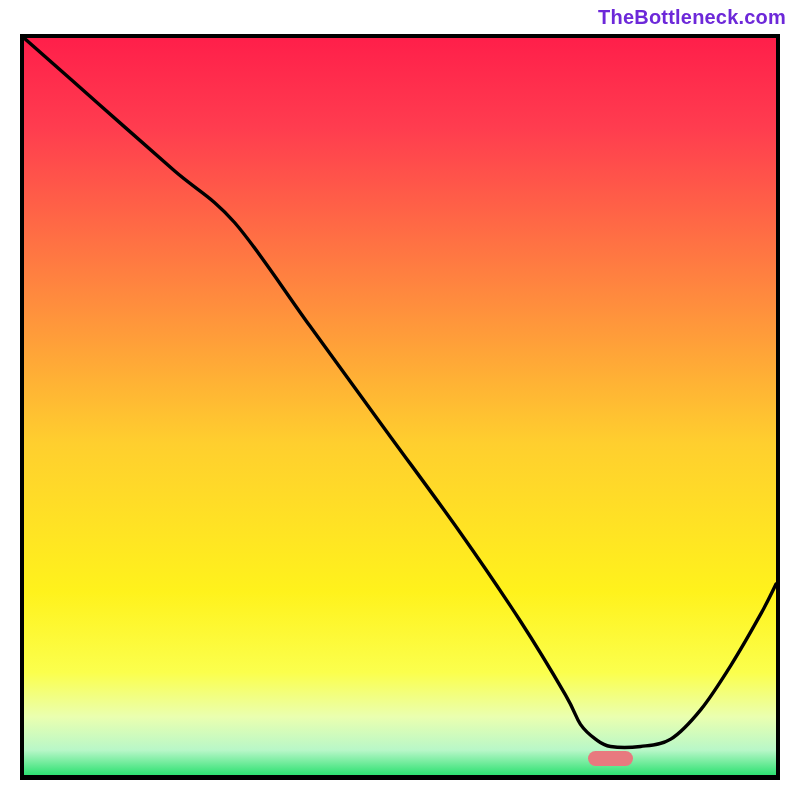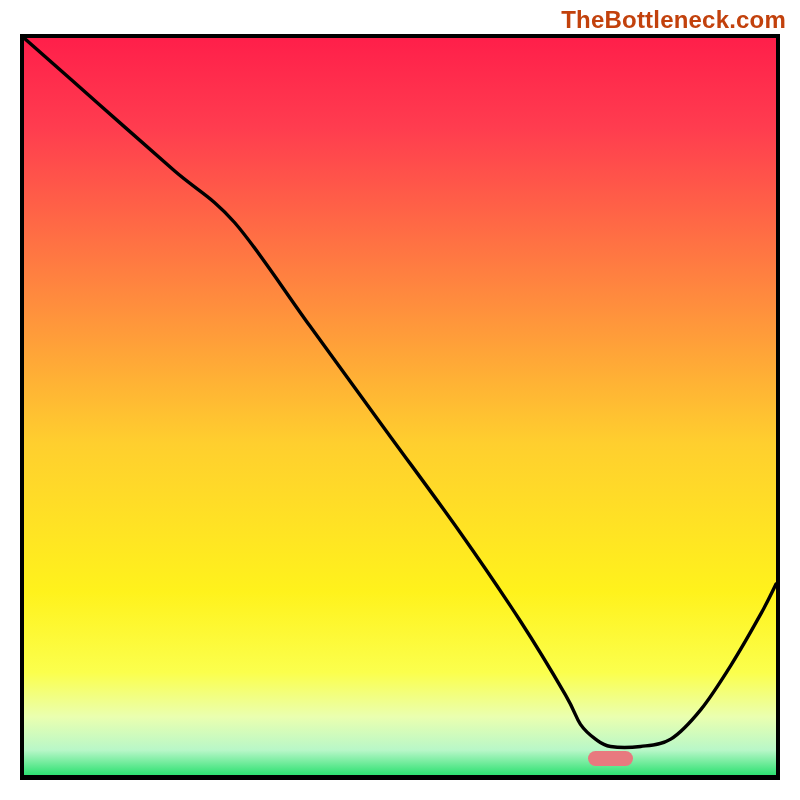--- a/index.html
+++ b/index.html
@@ -2,23 +2,23 @@
 <html><head>
 <meta charset="utf-8">
 <style>
   * { margin: 0; padding: 0; box-sizing: border-box; }
   html, body { width: 800px; height: 800px; background: #fff; }
   .wrap { position: relative; width: 800px; height: 800px; }
   .watermark {
     position: absolute;
     top: 6px; right: 14px;
     font-family: Arial, Helvetica, sans-serif;
-    font-size: 24px;
+    font-size: 20px;
     font-weight: 700;
-    color: #c2410c;
+    color: #6d28d9;
     letter-spacing: 0.2px;
   }
   .plot-frame {
     position: absolute;
     left: 20px; top: 34px;
     width: 760px; height: 746px;
     border: 4px solid #000;
     border-bottom-width: 5px;
   }
   .plot-inner {

